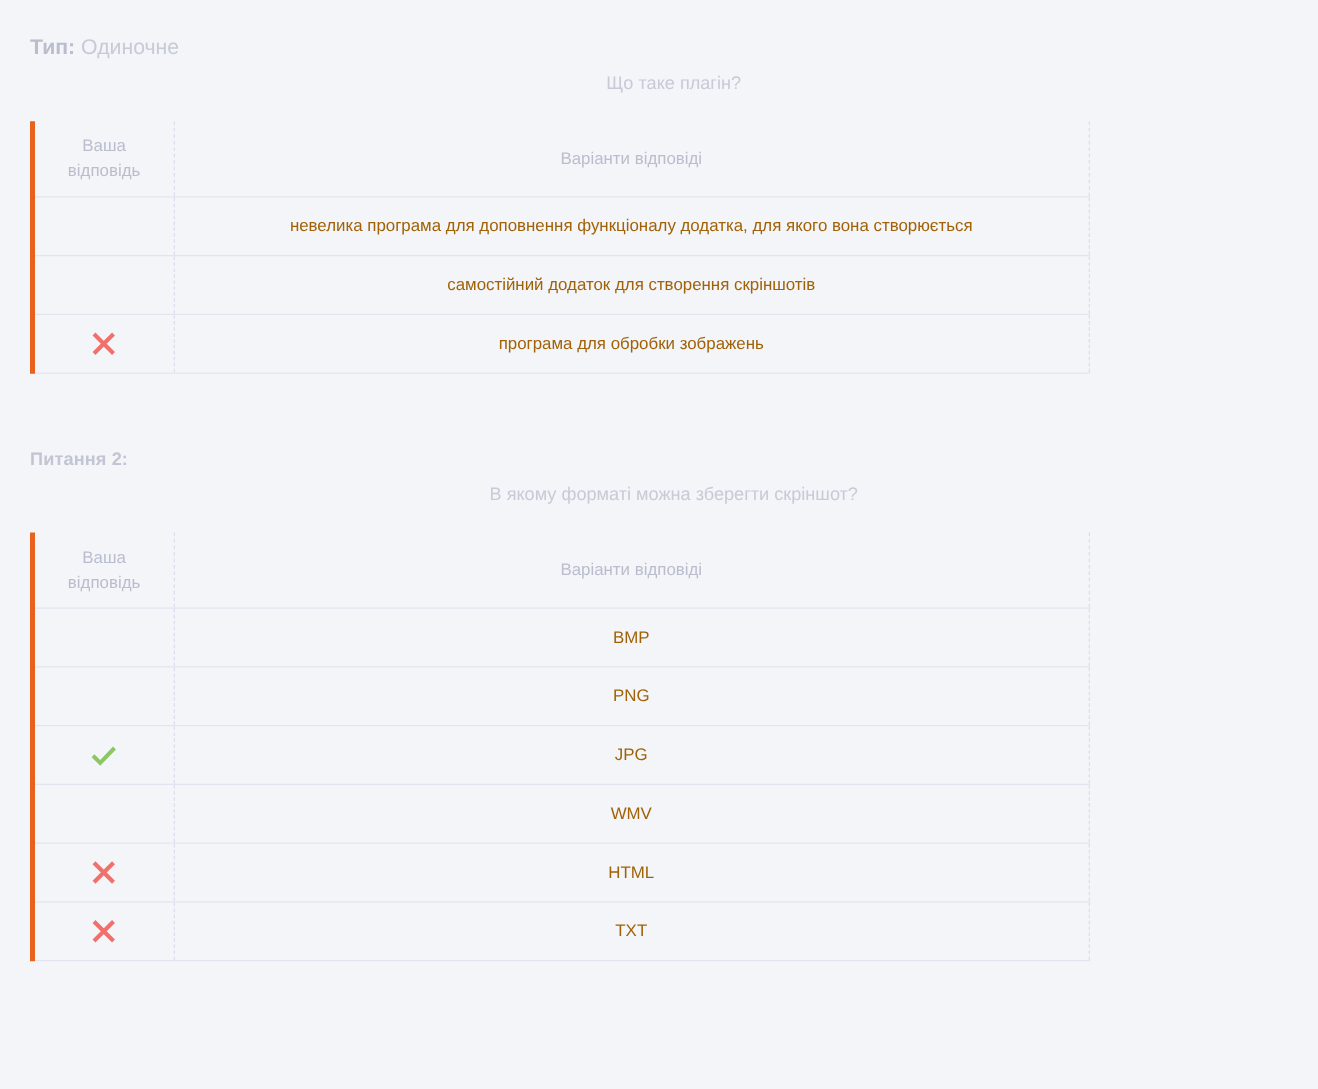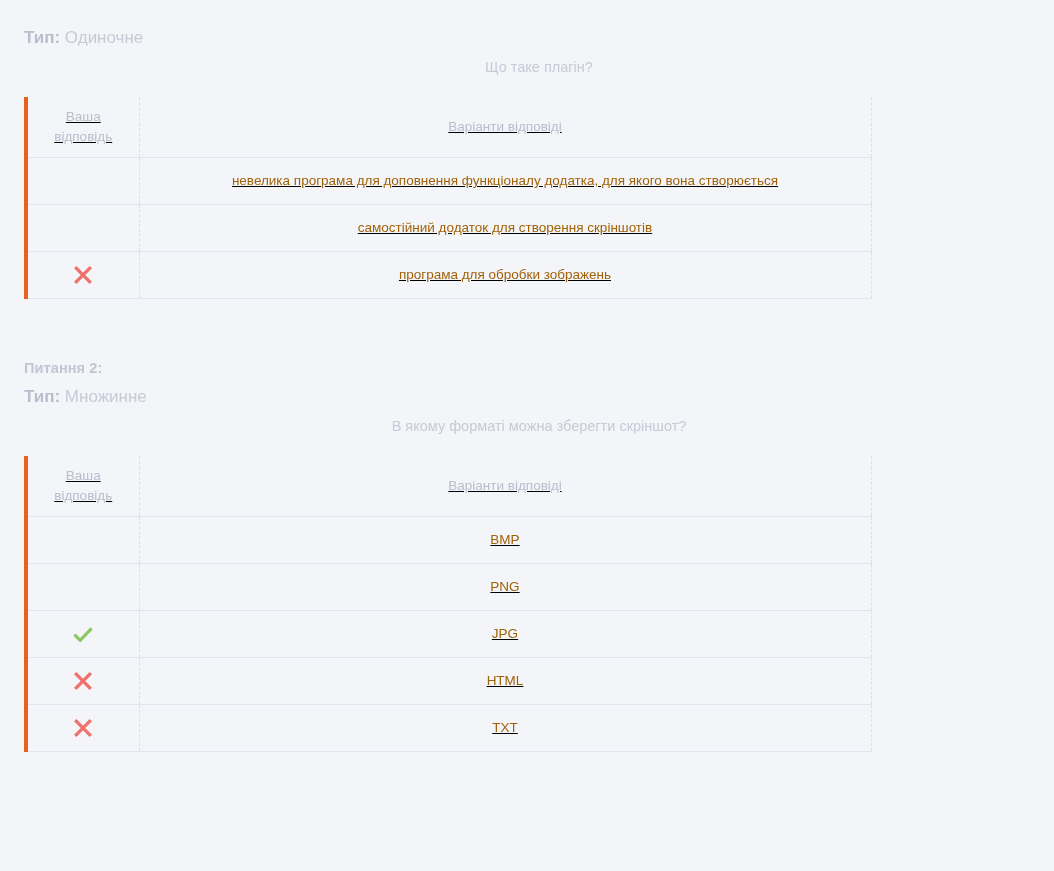--- a/index.html
+++ b/index.html
@@ -64,21 +64,20 @@
     margin-top: 22px;
     padding-left: 0;
   }
 
   table.answers {
     border-collapse: collapse;
     table-layout: fixed;
     width: 845px;
     margin-left: 24px;
     border-left: 4px solid #e8621e;
-    text-decoration: underline;
   }
 
   table.answers col.c-mark { width: 113px; }
   table.answers col.c-opt  { width: 732px; }
 
   table.answers th,
   table.answers td {
     background: #f4f5f9;
     border-bottom: 1px solid #e3e4ef;
     border-right: 1px dashed #dcdeed;
@@ -172,24 +171,20 @@
           <td class="cell-opt">програма для обробки зображень</td>
         </tr>
       </tbody>
     </table>
   </div>
 
   <div class="spacer-between"></div>
 
   <section class="question-block">
     <div class="q-heading">Питання 2:</div>
-    <div class="q-type">
-      <span class="q-type-label">Тип:</span>
-      <span class="q-type-value">Множинне</span>
-    </div>
     <div class="q-text">В якому форматі можна зберегти скріншот?</div>
   </section>
 
   <div class="answers-table-wrap">
     <table class="answers">
       <colgroup>
           <col class="c-mark">
           <col class="c-opt">
         </colgroup>
       <thead>
@@ -214,20 +209,24 @@
           <td class="cell-mark">
             <span class="mark-icon">
               <svg width="24" height="24" viewBox="0 0 24 24" aria-hidden="true">
                 <path d="M3.4 12.6 L9.2 18.3 L20.6 6.4" stroke="#8dc763" stroke-width="3.2" stroke-linecap="butt" stroke-linejoin="miter" fill="none"></path>
               </svg>
             </span>
           </td>
           <td class="cell-opt">JPG</td>
         </tr>
         <tr>
+          <td class="cell-mark"></td>
+          <td class="cell-opt">WMV</td>
+        </tr>
+        <tr>
           <td class="cell-mark">
             <span class="mark-icon">
               <svg width="24" height="24" viewBox="0 0 24 24" aria-hidden="true">
                 <path d="M4.2 4.2 L19.8 19.8 M19.8 4.2 L4.2 19.8" stroke="#f0706b" stroke-width="3.3" stroke-linecap="butt" fill="none"></path>
               </svg>
             </span>
           </td>
           <td class="cell-opt">HTML</td>
         </tr>
         <tr>

